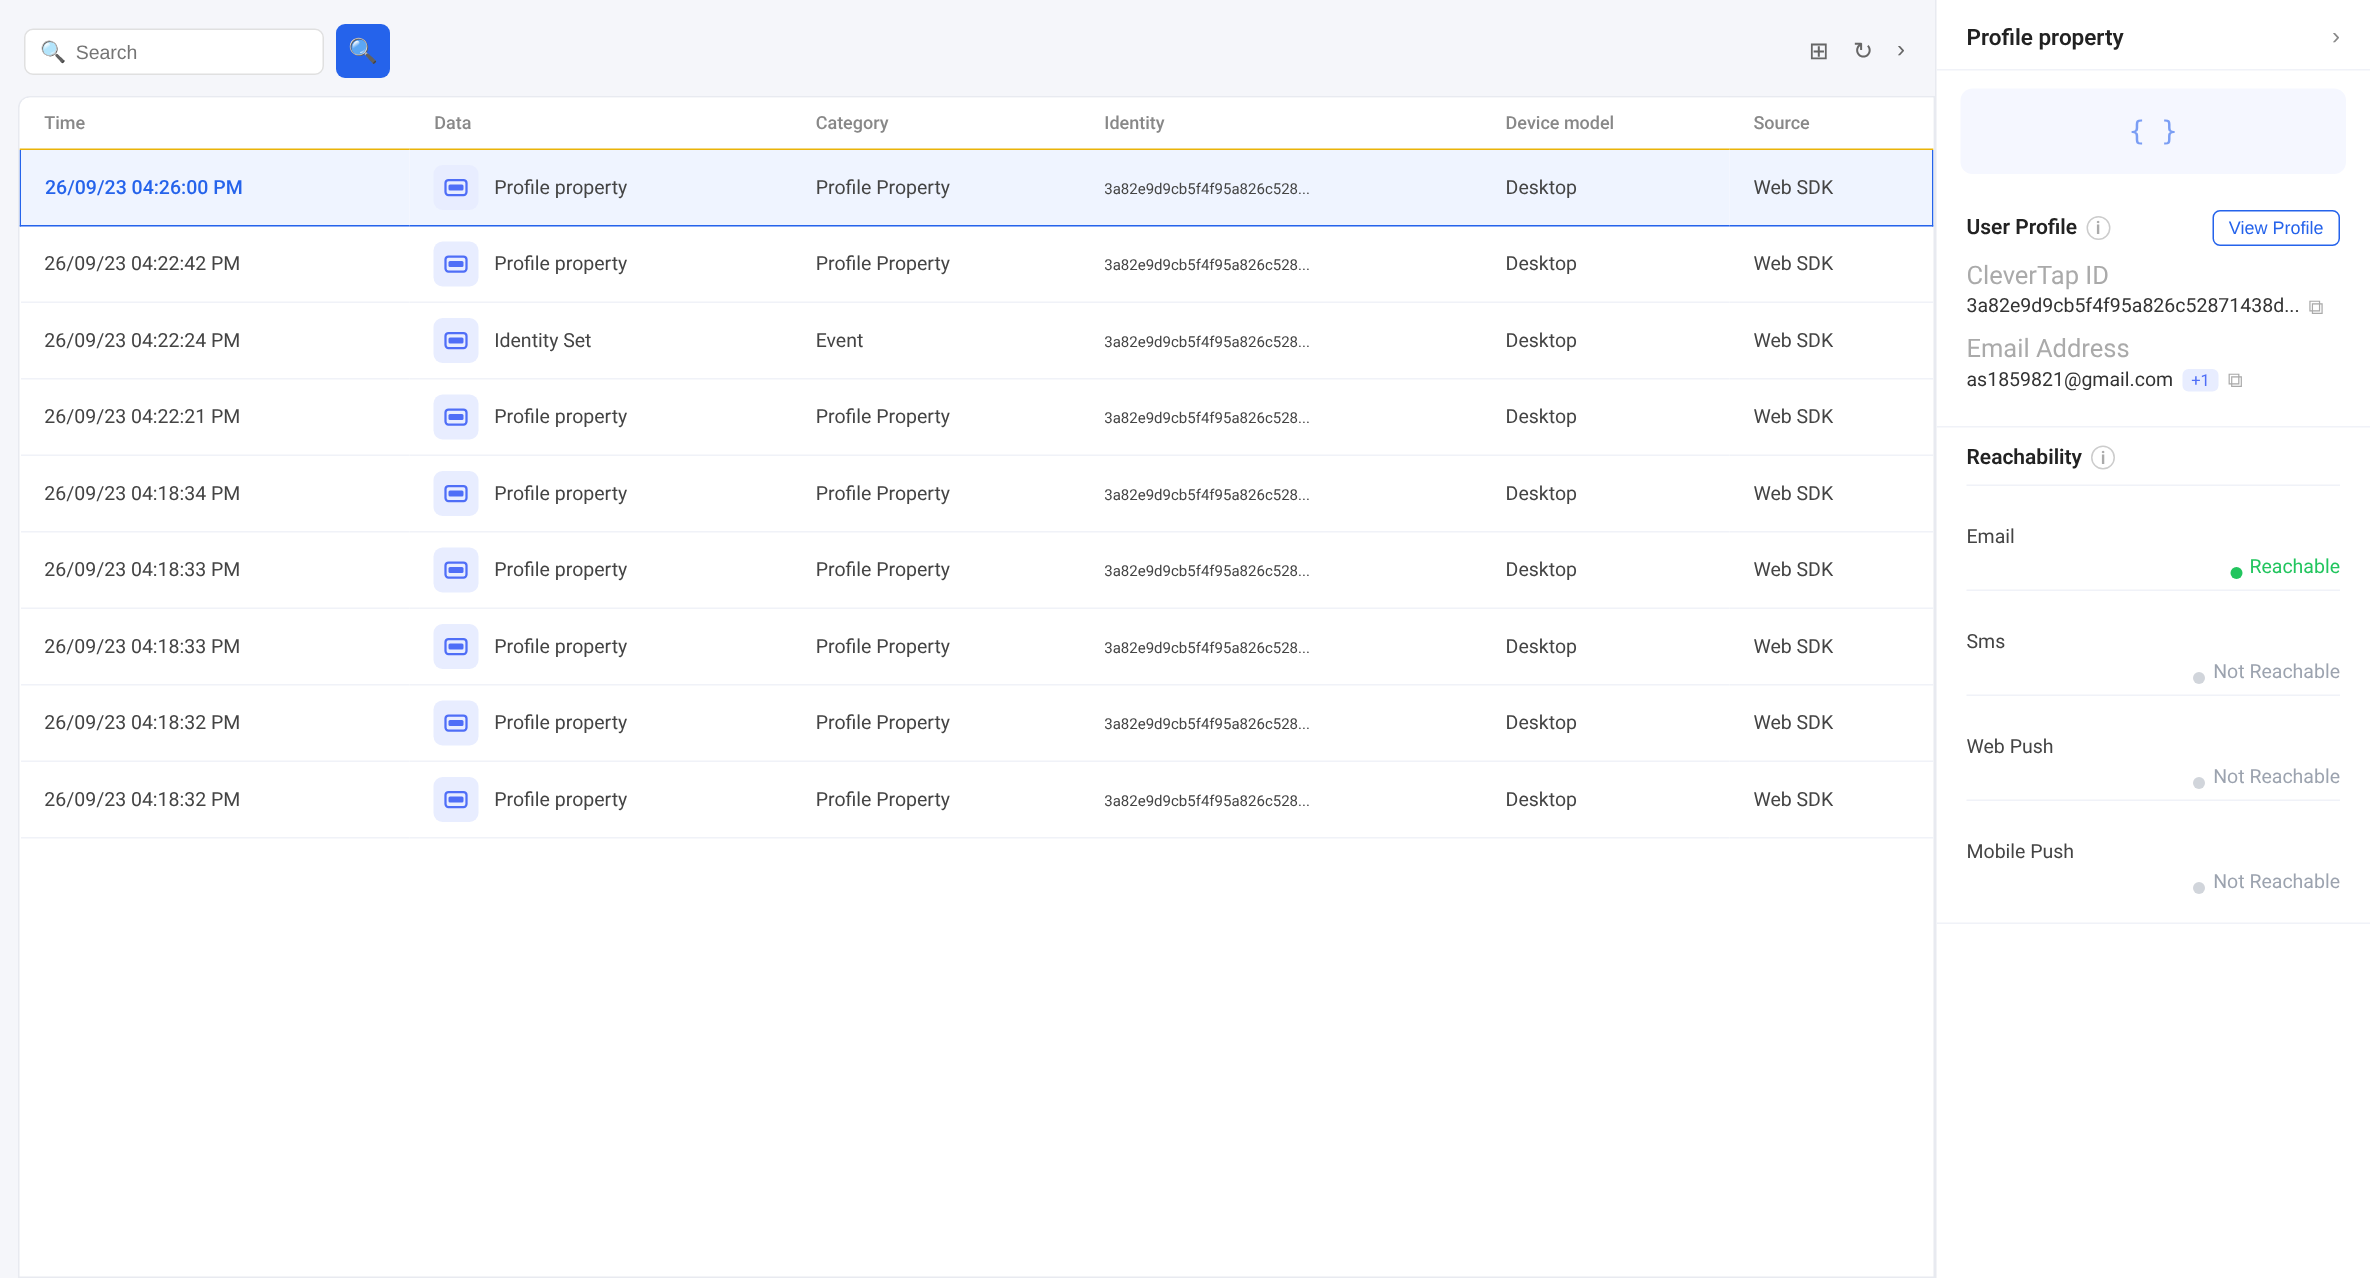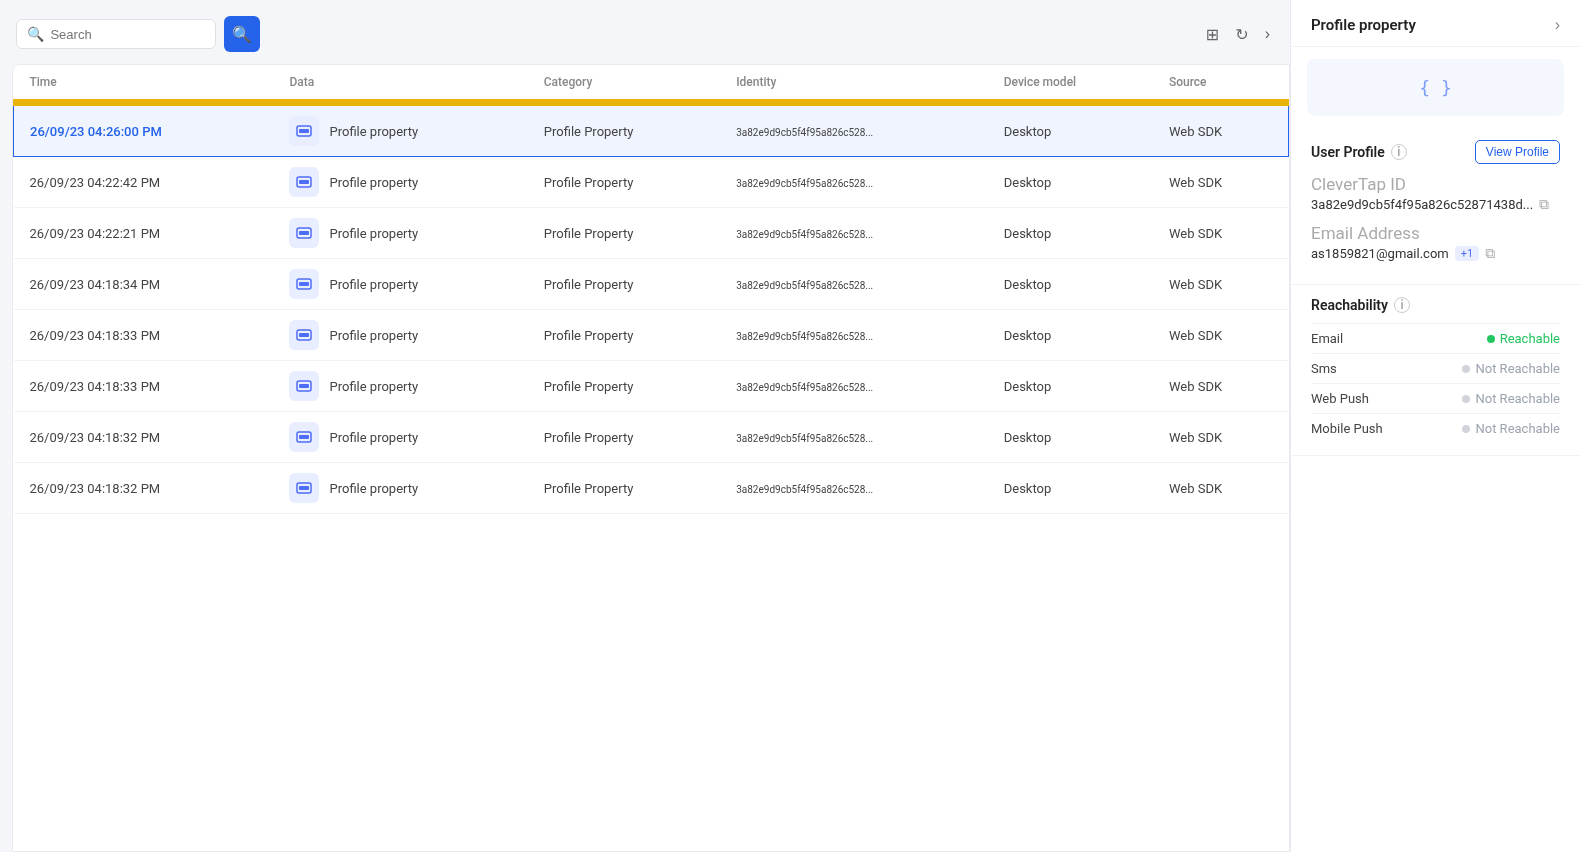--- a/index.html
+++ b/index.html
@@ -83,21 +83,21 @@
       margin: 0 0 0 0;
       border-radius: 8px 0 0 0;
       border: 1px solid #e8eaf0;
       margin-left: 12px;
     }
     table {
       width: 100%;
       border-collapse: collapse;
     }
     thead tr {
-      border-bottom: 7px solid #eab308;
+      border-bottom: 1px solid #eab308;
     }
     th {
       text-align: left;
       padding: 10px 16px;
       color: #888;
       font-weight: 500;
       font-size: 12px;
       white-space: nowrap;
       background: #fff;
     }
@@ -311,23 +311,24 @@
       align-items: center;
       padding: 7px 0;
       border-top: 1px solid #f0f2f8;
     }
     .reach-channel {
       color: #444;
       font-size: 13px;
     }
     .reach-status {
       display: flex;
-      align-items: center;
+      align-items: flex-end;
       gap: 5px;
       font-size: 13px;
+      margin-top: 40px;
     }
     .dot-green {
       width: 8px;
       height: 8px;
       border-radius: 50%;
       background: #22c55e;
     }
     .dot-gray {
       width: 8px;
       height: 8px;
@@ -407,20 +408,39 @@
           </div>
           <span>Profile property</span>
         </div>
       </td>
       <td>Profile Property</td>
       <td><span class="identity-text">3a82e9d9cb5f4f95a826c528...</span></td>
       <td>Desktop</td>
       <td>Web SDK</td>
     </tr>
           <tr>
+      <td class="time-cell-normal">26/09/23 04:22:24 PM</td>
+      <td>
+        <div class="data-cell">
+          <div class="data-icon">
+            <svg width="16" height="14" viewBox="0 0 16 14" fill="none">
+              <rect x="0" y="0" width="16" height="14" rx="3" fill="#e8edff"></rect>
+              <rect x="1" y="2" width="14" height="10" rx="2" stroke="#4f6ef7" stroke-width="1.5" fill="none"></rect>
+              <rect x="3" y="5" width="10" height="4" rx="1" fill="#4f6ef7"></rect>
+            </svg>
+          </div>
+          <span>Identity Set</span>
+        </div>
+      </td>
+      <td>Event</td>
+      <td><span class="identity-text">3a82e9d9cb5f4f95a826c528...</span></td>
+      <td>Desktop</td>
+      <td>Web SDK</td>
+    </tr>
+          <tr>
       <td class="time-cell-normal">26/09/23 04:22:21 PM</td>
       <td>
         <div class="data-cell">
           <div class="data-icon">
             <svg width="16" height="14" viewBox="0 0 16 14" fill="none">
               <rect x="0" y="0" width="16" height="14" rx="3" fill="#e8edff"></rect>
               <rect x="1" y="2" width="14" height="10" rx="2" stroke="#4f6ef7" stroke-width="1.5" fill="none"></rect>
               <rect x="3" y="5" width="10" height="4" rx="1" fill="#4f6ef7"></rect>
             </svg>
           </div>

